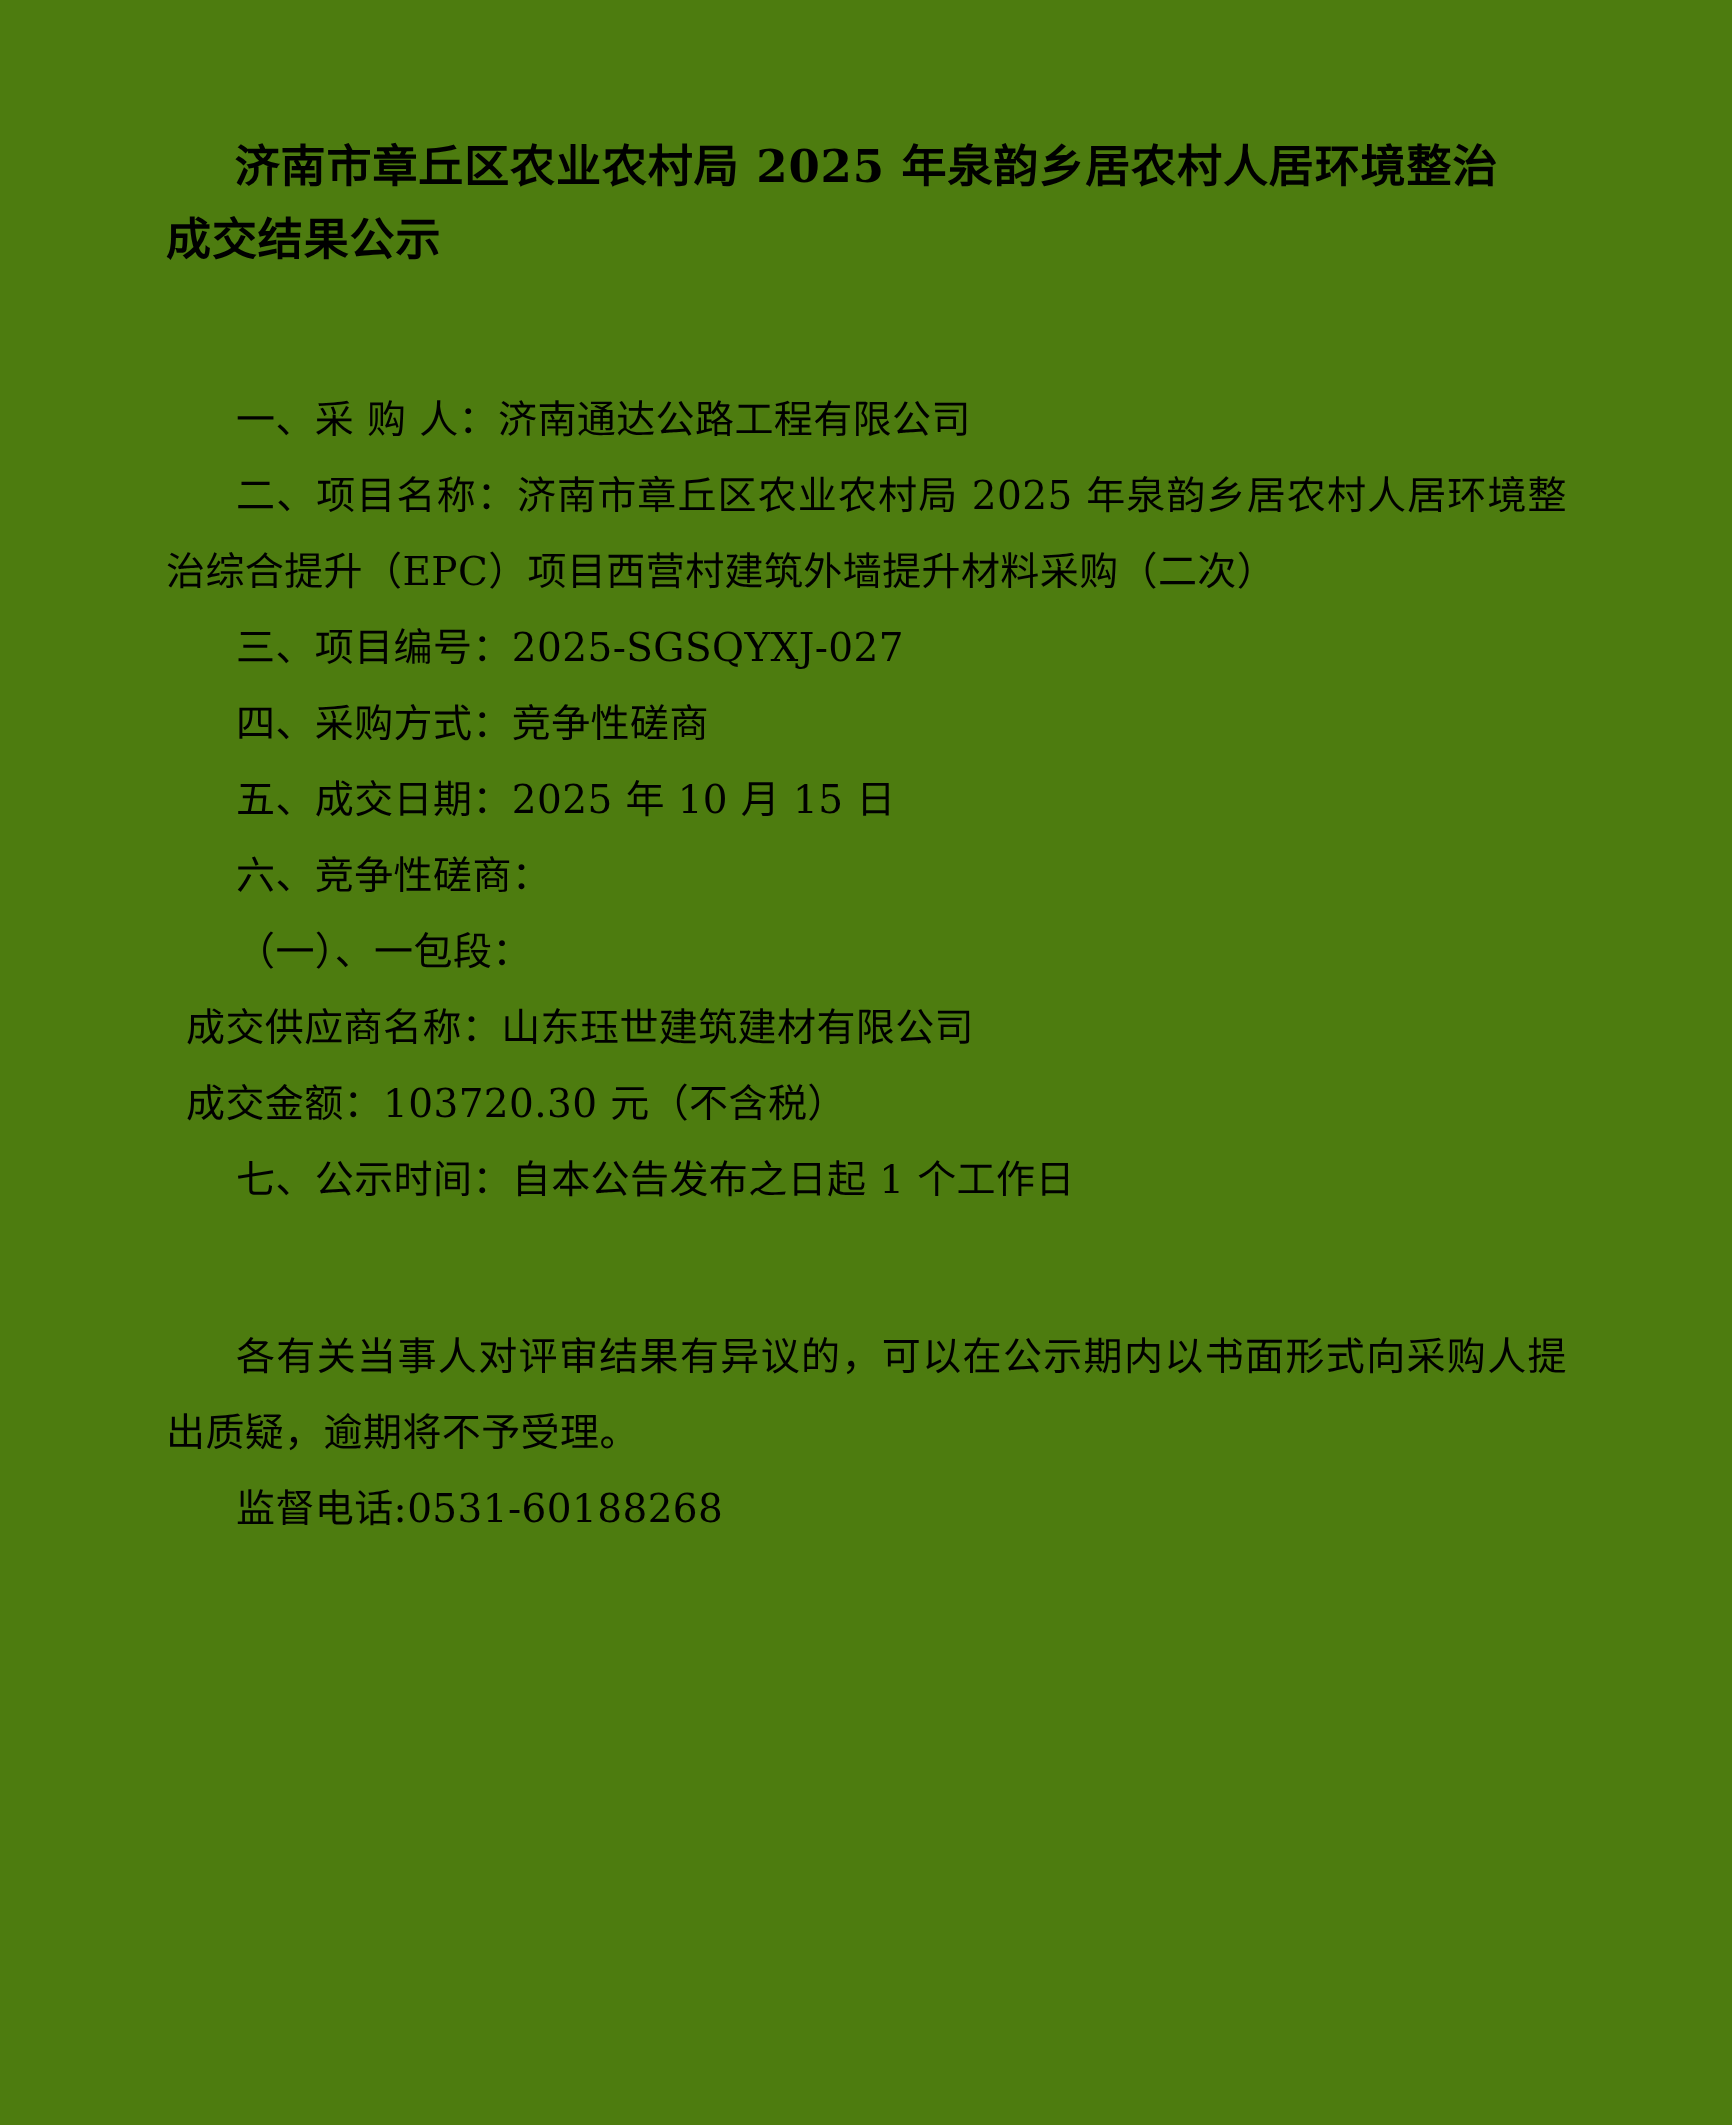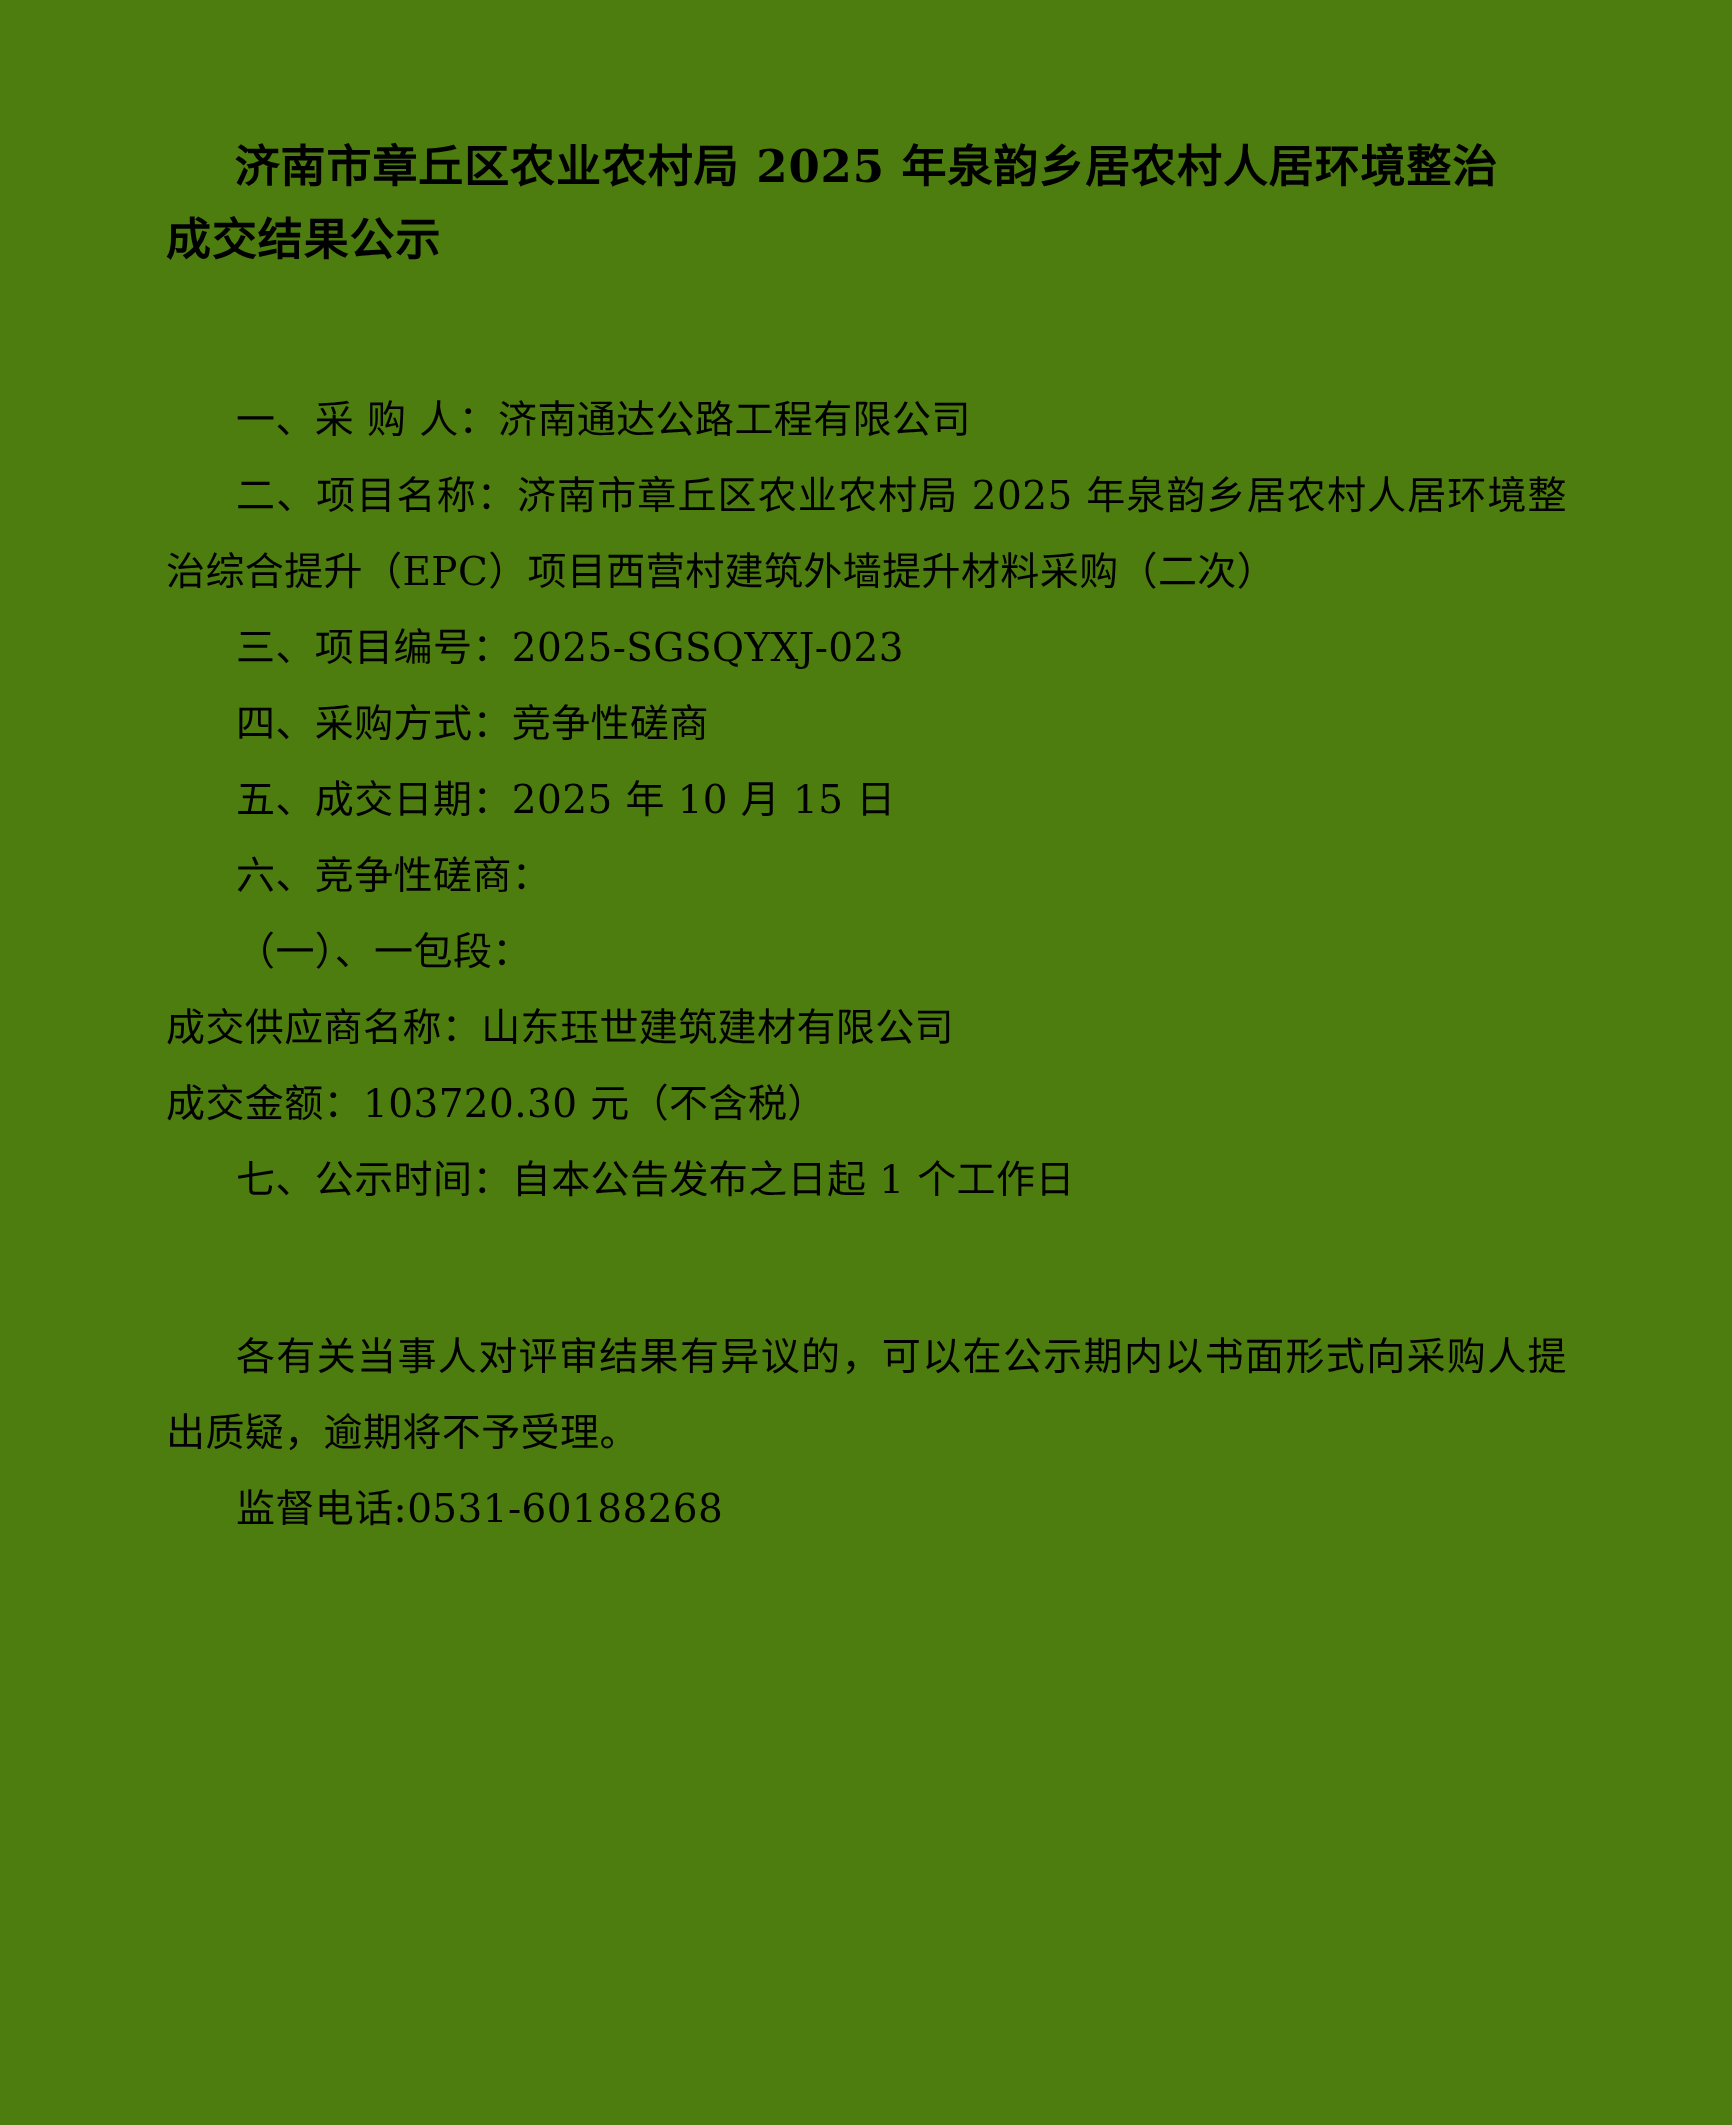--- a/index.html
+++ b/index.html
@@ -46,20 +46,21 @@
     text-align: justify;
     text-justify: inter-ideograph;
     margin: 0;
     letter-spacing: 0.4px;
   }
   .para.indent {
     text-indent: 70px;
   }
   .para.noindent {
     text-indent: 0;
+    margin-left: 20px;
   }
   .spacer-block {
     height: 75px;
   }
   .footer-block {
     margin-top: 26px;
   }
 </style>
 </head>
 <body>
@@ -70,21 +71,21 @@
     <span class="title-line">济南市章丘区农业农村局 2025 年泉韵乡居农村人居环境整治</span>
     <span class="title-line last">成交结果公示</span>
   </h1>
 
   <div class="body-block">
 
     <p class="para indent">一、采 购 人：济南通达公路工程有限公司</p>
 
     <p class="para indent">二、项目名称：济南市章丘区农业农村局 2025 年泉韵乡居农村人居环境整治综合提升（EPC）项目西营村建筑外墙提升材料采购（二次）</p>
 
-    <p class="para indent">三、项目编号：2025-SGSQYXJ-023</p>
+    <p class="para indent">三、项目编号：2025-SGSQYXJ-027</p>
 
     <p class="para indent">四、采购方式：竞争性磋商</p>
 
     <p class="para indent">五、成交日期：2025 年 10 月 15 日</p>
 
     <p class="para indent">六、竞争性磋商：</p>
 
     <p class="para indent">（一）、一包段：</p>
 
     <p class="para noindent">成交供应商名称：山东珏世建筑建材有限公司</p>

